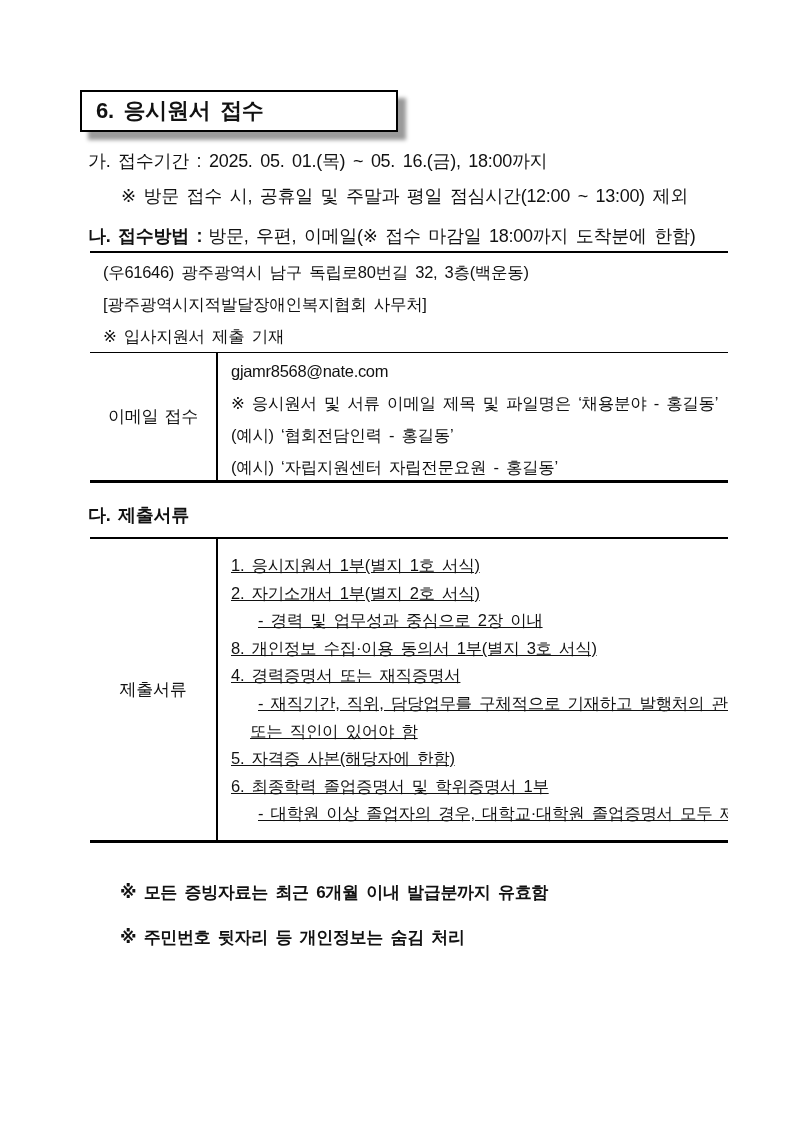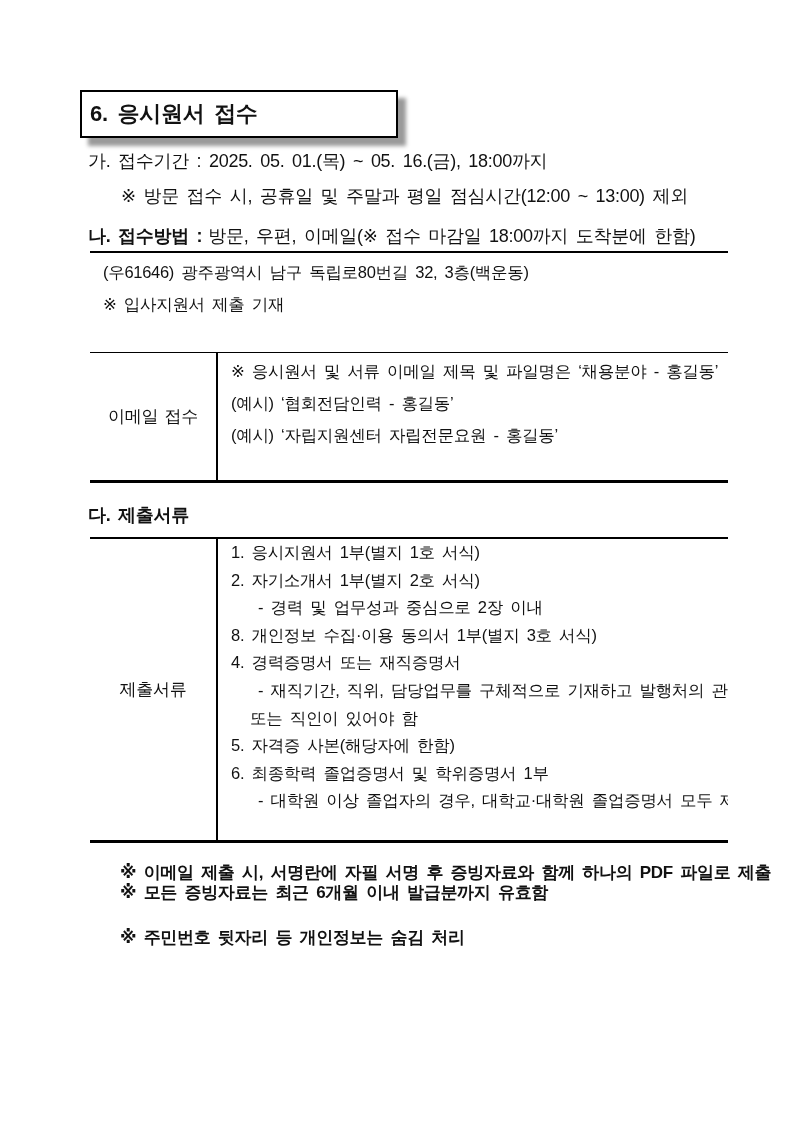--- a/index.html
+++ b/index.html
@@ -6,24 +6,24 @@
   html,body { background:#ffffff; }
   body {
     width:793px; height:1121px; position:relative;
     font-family:"Liberation Sans","DejaVu Sans",sans-serif;
     color:#111; letter-spacing:-0.3px;
   }
   .page { position:absolute; inset:0; background:#fff; }
 
   
   .title-box {
-    position:absolute; left:80px; top:90px; width:318px; height:48px;
+    position:absolute; left:80px; top:90px; width:318px; height:42px;
     background:#fff; border:2.5px solid #000;
     box-shadow:8px 8px 4px #9a9a9a;
-    display:flex; align-items:center; padding-left:8px;
+    display:flex; align-items:center; padding-left:14px;
   }
   .title-box .t { font-size:22px; font-weight:bold; word-spacing:4px; white-space:nowrap; }
 
   .hline { position:absolute; font-size:18px; white-space:nowrap; word-spacing:3px; }
   .bold { font-weight:bold; }
   #period-line   { left:88px;  top:149px; font-weight:normal; }
   #period-note   { left:121px; top:184px; font-weight:normal; }
   #method-line   { left:88px;  top:217px;margin-top:7px; }
   #method-line .val { margin-left:6px; }
   #submission-heading { left:88px; top:503px; font-weight:bold; }
@@ -44,21 +44,21 @@
   }
   .cell { flex:1; padding:3px 0 0 13px; overflow:hidden; }
   .cell .ln { line-height:32px; white-space:nowrap; word-spacing:3px; }
 
   #method-table { top:251px; height:232px; }
   #method-table .row1 { height:100px; }
   #method-table .row2 { height:128px; }
   #method-table .row2 .cell { padding-top:2px; }
 
   #submission-table { top:537px; height:306px; display:flex; }
-  #submission-table .cell { padding-top:0; }
+  #submission-table .cell { padding-top:13px;text-decoration:underline; }
   #submission-table .ln { line-height:27.6px; white-space:nowrap; word-spacing:3px; }
   #submission-table .sub  { padding-left:27px; }
   #submission-table .cont { padding-left:19px; }
 
   .foot {
     position:absolute; left:120px; font-size:17px; font-weight:bold;
     white-space:nowrap; word-spacing:3px;
   }
   #foot-1 { top:861px; }
   #foot-2 { top:881px; }
@@ -77,26 +77,28 @@
   <div class="hline" id="period-note">※ 방문 접수 시, 공휴일 및 주말과 평일 점심시간(12:00 ~ 13:00) 제외</div>
 
   <div class="hline" id="method-line">
     <span class="bold">나. 접수방법 :</span><span class="val">방문, 우편, 이메일(※ 접수 마감일 18:00까지 도착분에 한함)</span>
   </div>
 
   <div class="tbl" id="method-table">
     <div class="row row1 row-divider">
       <div class="cell">
         <div class="ln">(우61646) 광주광역시 남구 독립로80번길 32, 3층(백운동)</div>
+        <div class="ln">[광주광역시지적발달장애인복지협회 사무처]</div>
         <div class="ln">※ 입사지원서 제출 기재</div>
       </div>
     </div>
     <div class="row row2">
       <div class="hdr">이메일 접수</div>
       <div class="cell">
+        <div class="ln">gjamr8568@nate.com</div>
         <div class="ln">※ 응시원서 및 서류 이메일 제목 및 파일명은 ‘채용분야 - 홍길동’</div>
         <div class="ln">(예시) ‘협회전담인력 - 홍길동’</div>
         <div class="ln">(예시) ‘자립지원센터 자립전문요원 - 홍길동’</div>
       </div>
     </div>
   </div>
 
   <div class="hline" id="submission-heading">다. 제출서류</div>
 
   <div class="tbl" id="submission-table">
@@ -108,17 +110,16 @@
       <div class="ln">8. 개인정보 수집·이용 동의서 1부(별지 3호 서식)</div>
       <div class="ln">4. 경력증명서 또는 재직증명서</div>
       <div class="ln sub">- 재직기간, 직위, 담당업무를 구체적으로 기재하고 발행처의 관인</div>
       <div class="ln cont">또는 직인이 있어야 함</div>
       <div class="ln">5. 자격증 사본(해당자에 한함)</div>
       <div class="ln">6. 최종학력 졸업증명서 및 학위증명서 1부</div>
       <div class="ln sub">- 대학원 이상 졸업자의 경우, 대학교·대학원 졸업증명서 모두 제출</div>
     </div>
   </div>
 
-  <div class="foot" id="foot-1">※ 이메일 제출 시, 서명란에 자필 서명 후 증빙자료와 함께 하나의 PDF 파일로 제출</div>
   <div class="foot" id="foot-2">※ 모든 증빙자료는 최근 6개월 이내 발급분까지 유효함</div>
   <div class="foot" id="foot-3">※ 주민번호 뒷자리 등 개인정보는 숨김 처리</div>
 
 </div>
 
 </body></html>

